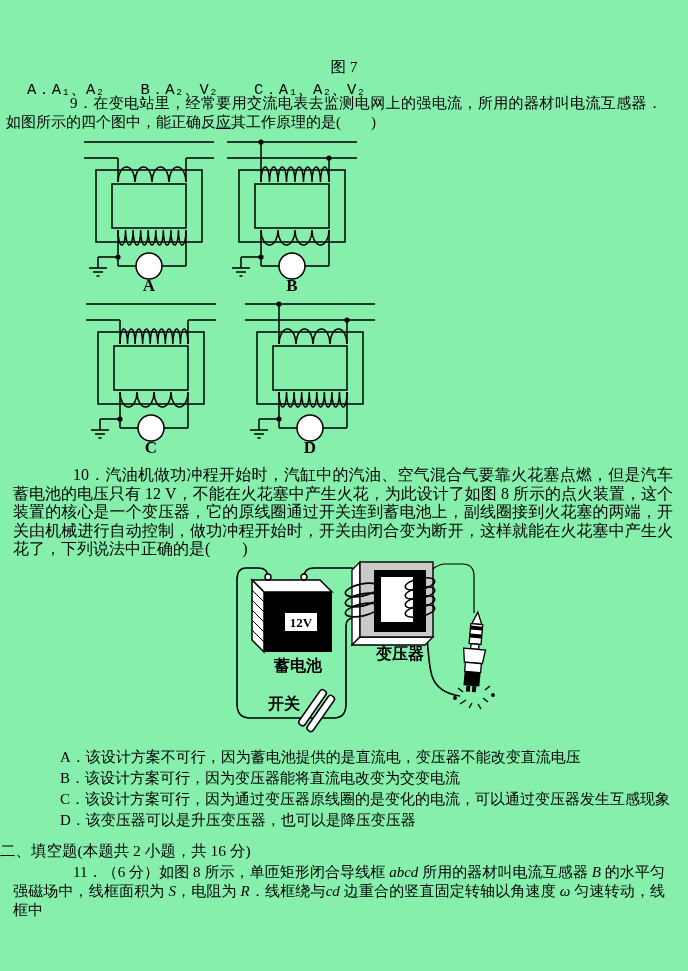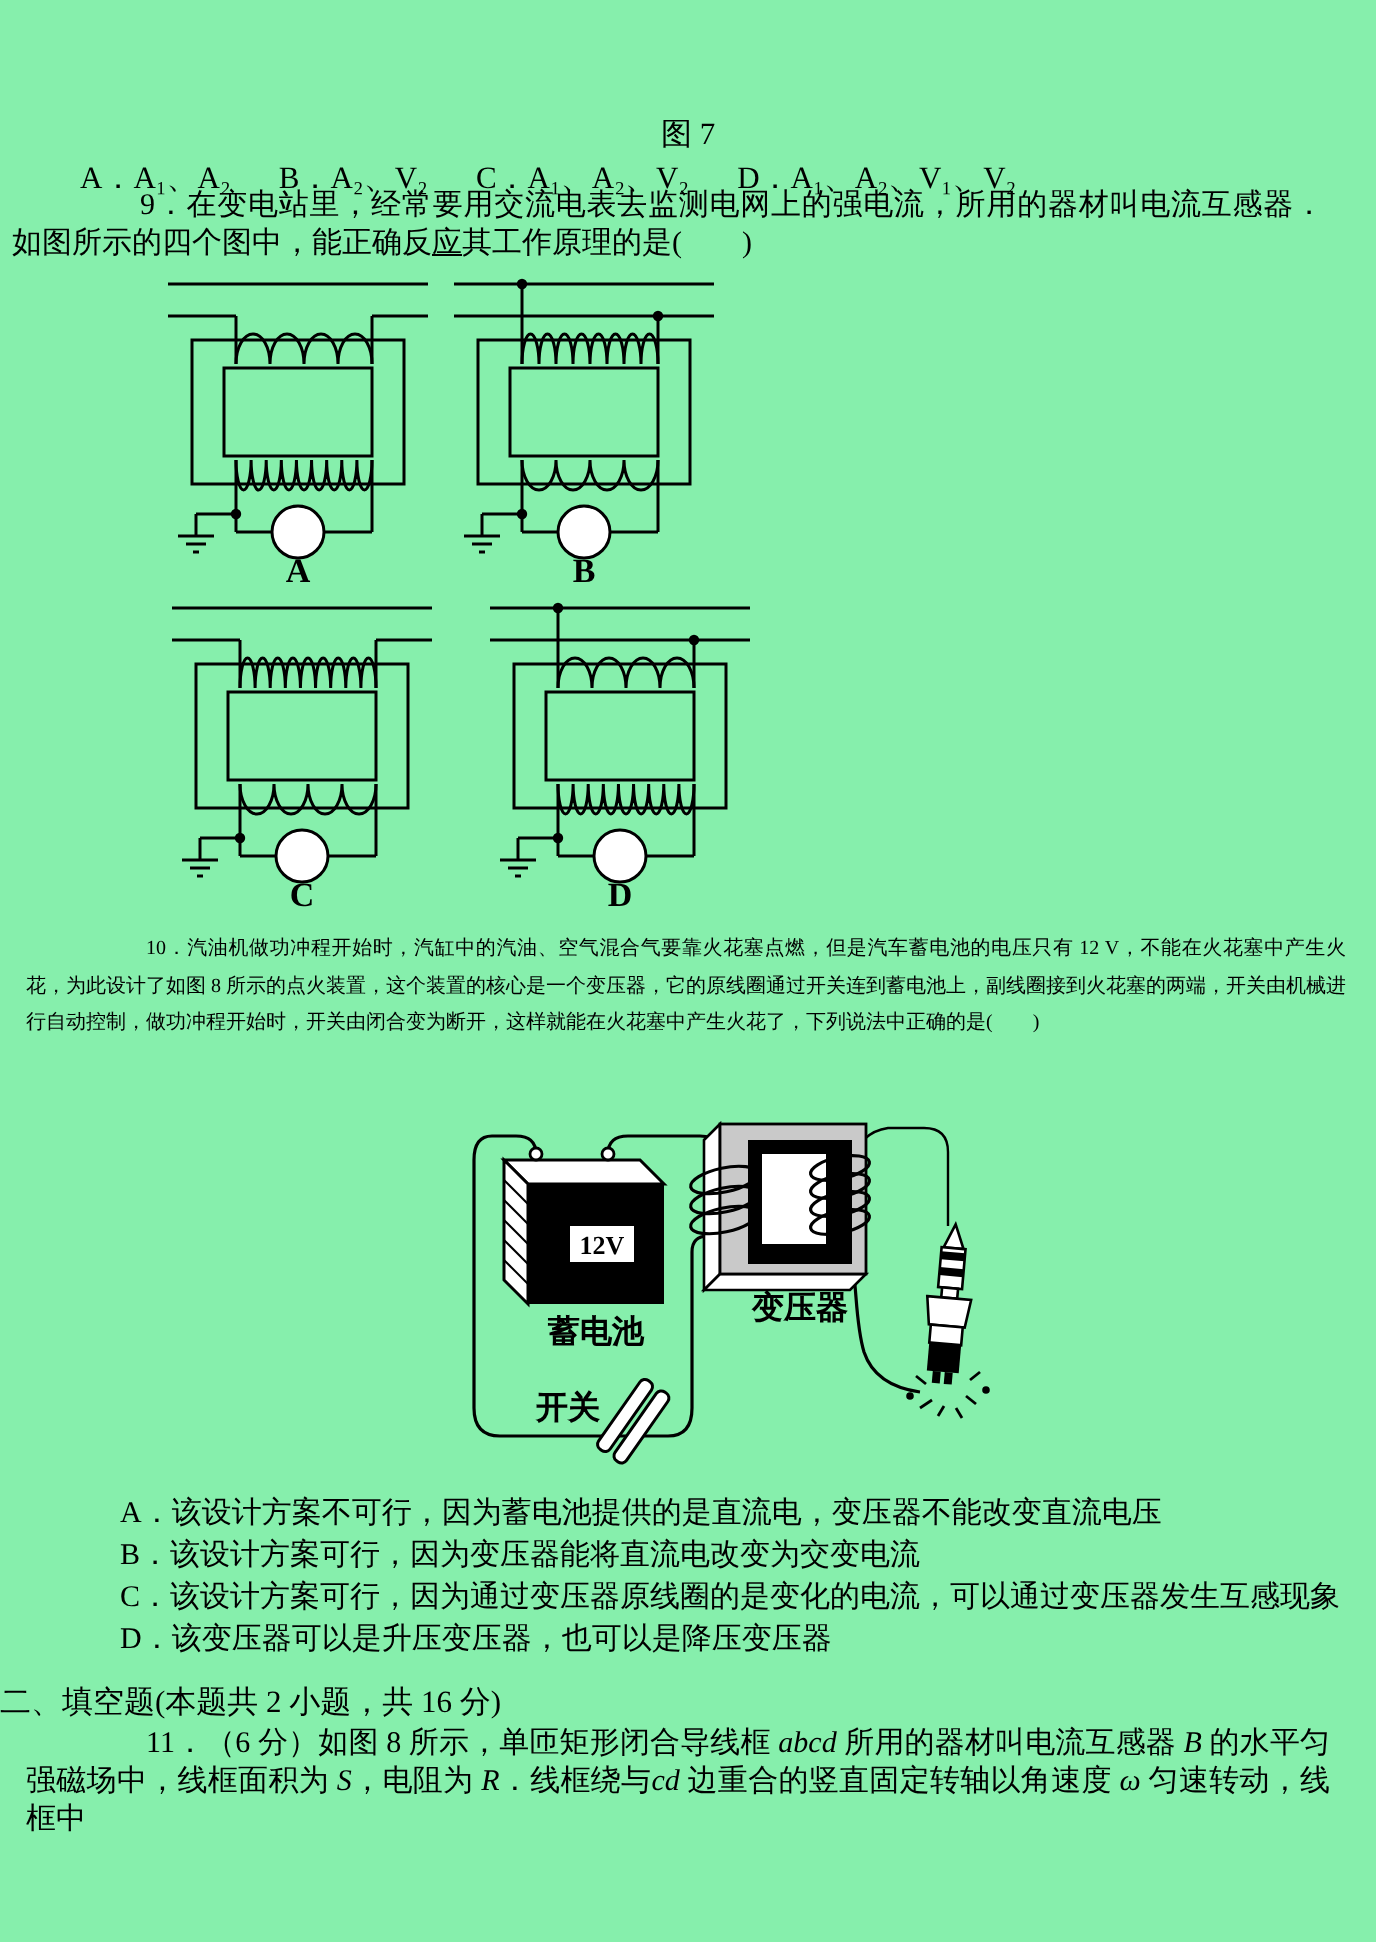--- a/index.html
+++ b/index.html
@@ -1,23 +1,23 @@
 <!DOCTYPE html>
 <html><head>
 <meta charset="utf-8">
 <style>
   html,body{margin:0;padding:0;background:#888;}
   .page{position:relative;width:688px;height:971px;background:#86efac;
         font-family:"Liberation Serif","DejaVu Serif",serif;color:#000;overflow:hidden;}
   .abs{position:absolute;}
   .caption{width:100%;text-align:center;font-size:15.5px;}
-  .opt-row{display:flex;gap:24px;padding-left:40px;font-size:15.5px;white-space:nowrap;}
+  .opt-row{display:flex;gap:36px;padding-left:27px;font-size:15.5px;white-space:nowrap;font-family:Liberation Mono, monospace;}
   .para{font-size:15px;line-height:18.6px;text-align:justify;margin:0;}
   .q9{left:6px;top:94px;width:656px;text-indent:64px;font-family:Liberation Serif, serif;}
-  .q10{left:13px;top:466px;width:660px;text-indent:60px;font-size:10px;}
+  .q10{left:13px;top:466px;width:660px;text-indent:60px;font-size:16px;}
   .q11{left:13px;top:863px;width:652px;text-indent:60px;line-height:19px;}
   .u{text-decoration:underline;}
   .var{font-style:italic;}
   .circuit{position:absolute;width:150px;}
   .circuit svg{display:block;}
   .circuit .lbl{text-align:center;font-weight:bold;font-size:17px;margin-top:-6px;
                 font-family:"Liberation Serif",serif;}
   .optlist{left:0;top:747px;width:686px;font-size:15px;line-height:21px;padding-left:60px;}
   .optlist div{white-space:nowrap;}
   .sec{left:0;top:841px;font-size:15.5px;}
@@ -28,21 +28,20 @@
 <body>
 
 <div class="page">
 
   <div class="abs caption" style="top:57px;">图 7</div>
 
   <div class="abs opt-row" style="top:79px;left:0;">
     <span>A．A₁、A₂</span>
     <span>B．A₂、V₂</span>
     <span>C．A₁、A₂、V₂</span>
-    <span>D．A₁、A₂、V₁、V₂</span>
   </div>
 
   <p class="abs para q9"><span>9．在变电站里，经常要用交流电表去监测电网上的强电流，所用的器材叫电流互感器．如图所示的四个图中，能正确反</span><span class="u">应</span><span>其工作原理的是(　　)</span></p>
 
   <div class="circuit" style="left:74px;top:136px;">
     <svg viewBox="0 0 150 146" width="150" height="146">
         <line x1="10" y1="6" x2="140" y2="6" stroke="#000000" stroke-width="1.5"></line>
         <line x1="10" y1="22" x2="44" y2="22" stroke="#000000" stroke-width="1.5"></line>
         <line x1="44" y1="22" x2="44" y2="46" stroke="#000000" stroke-width="1.5"></line>
         <line x1="112" y1="46" x2="112" y2="22" stroke="#000000" stroke-width="1.5"></line>

